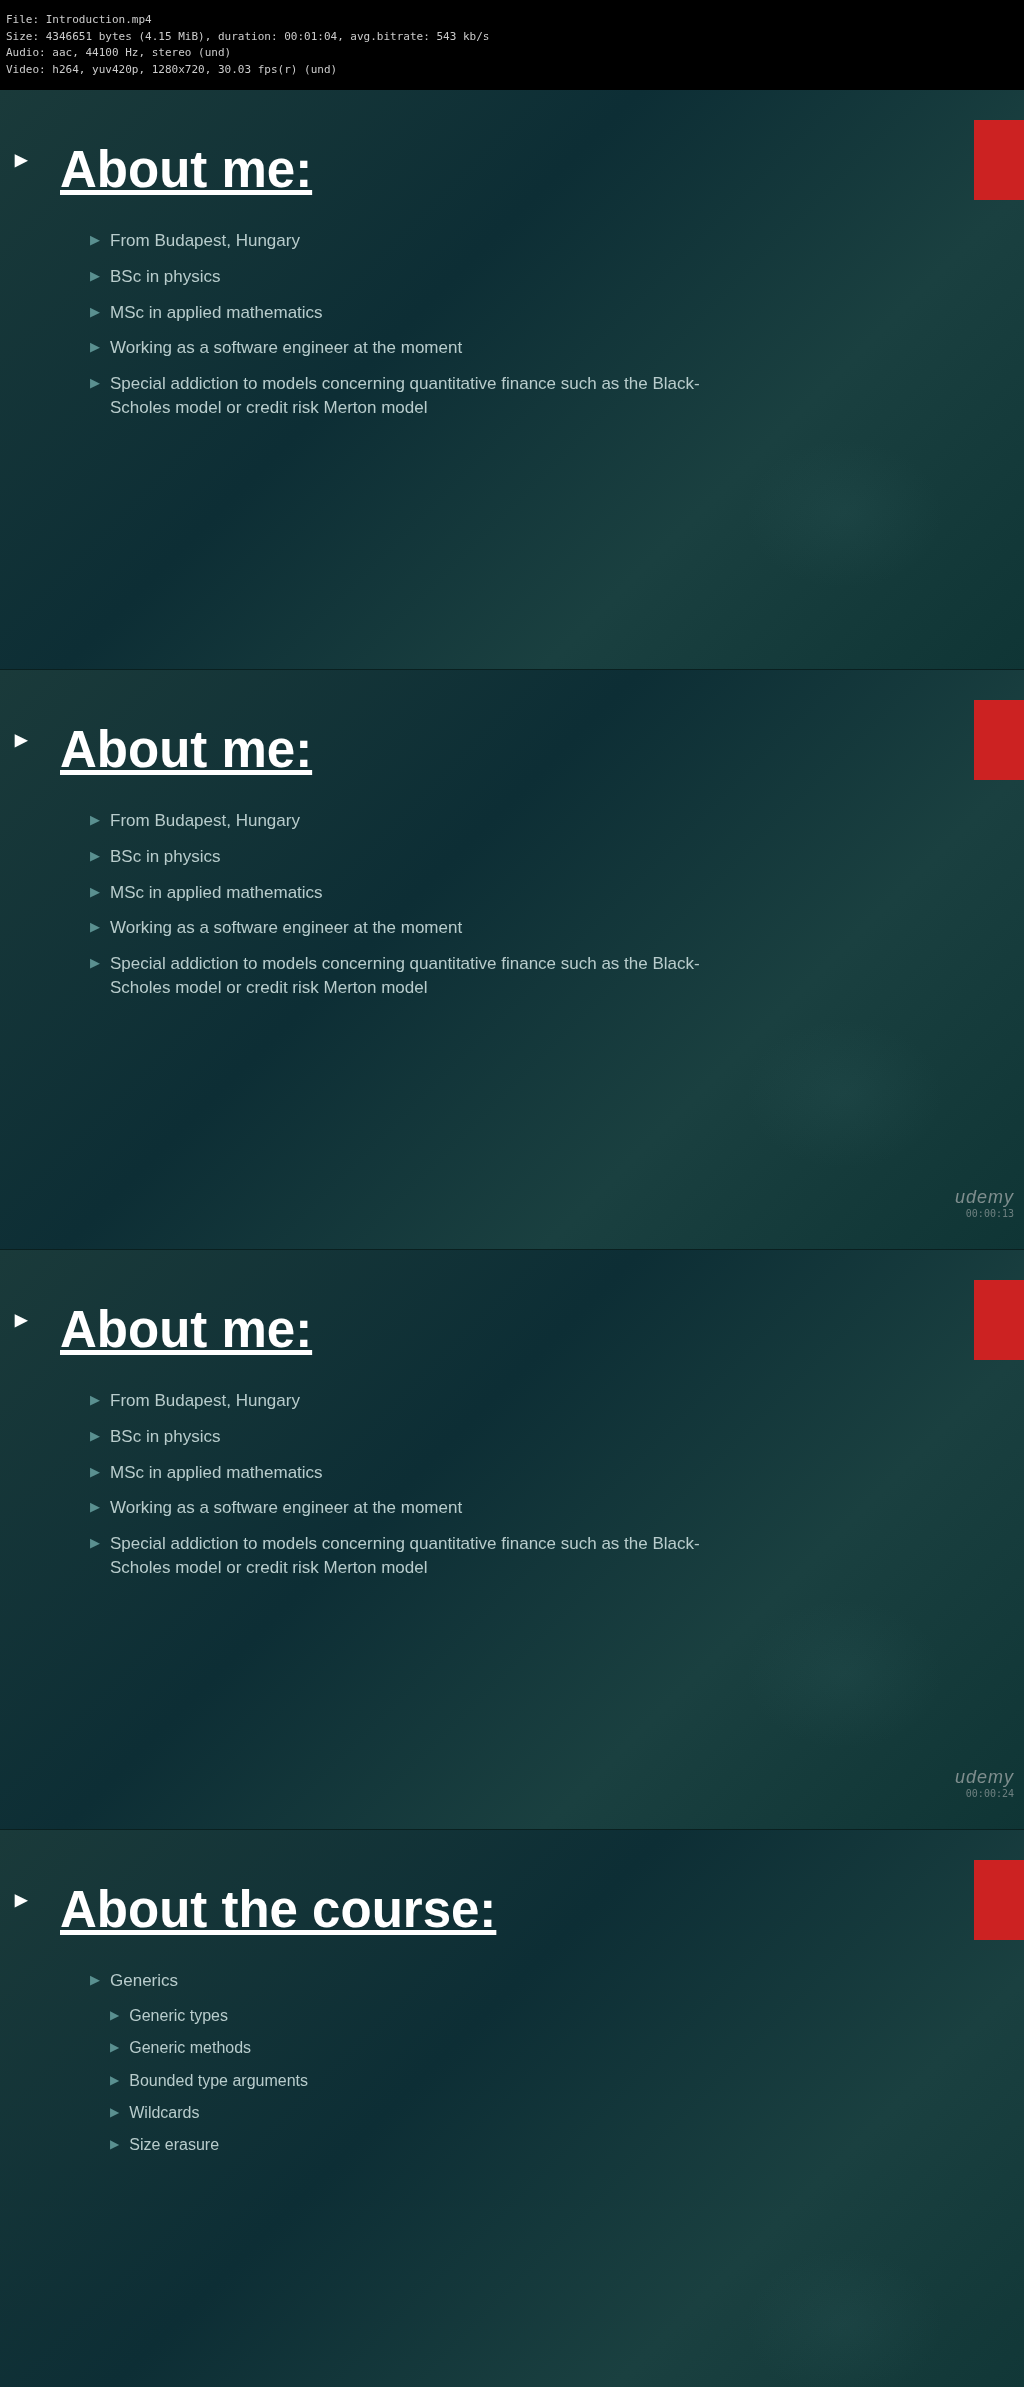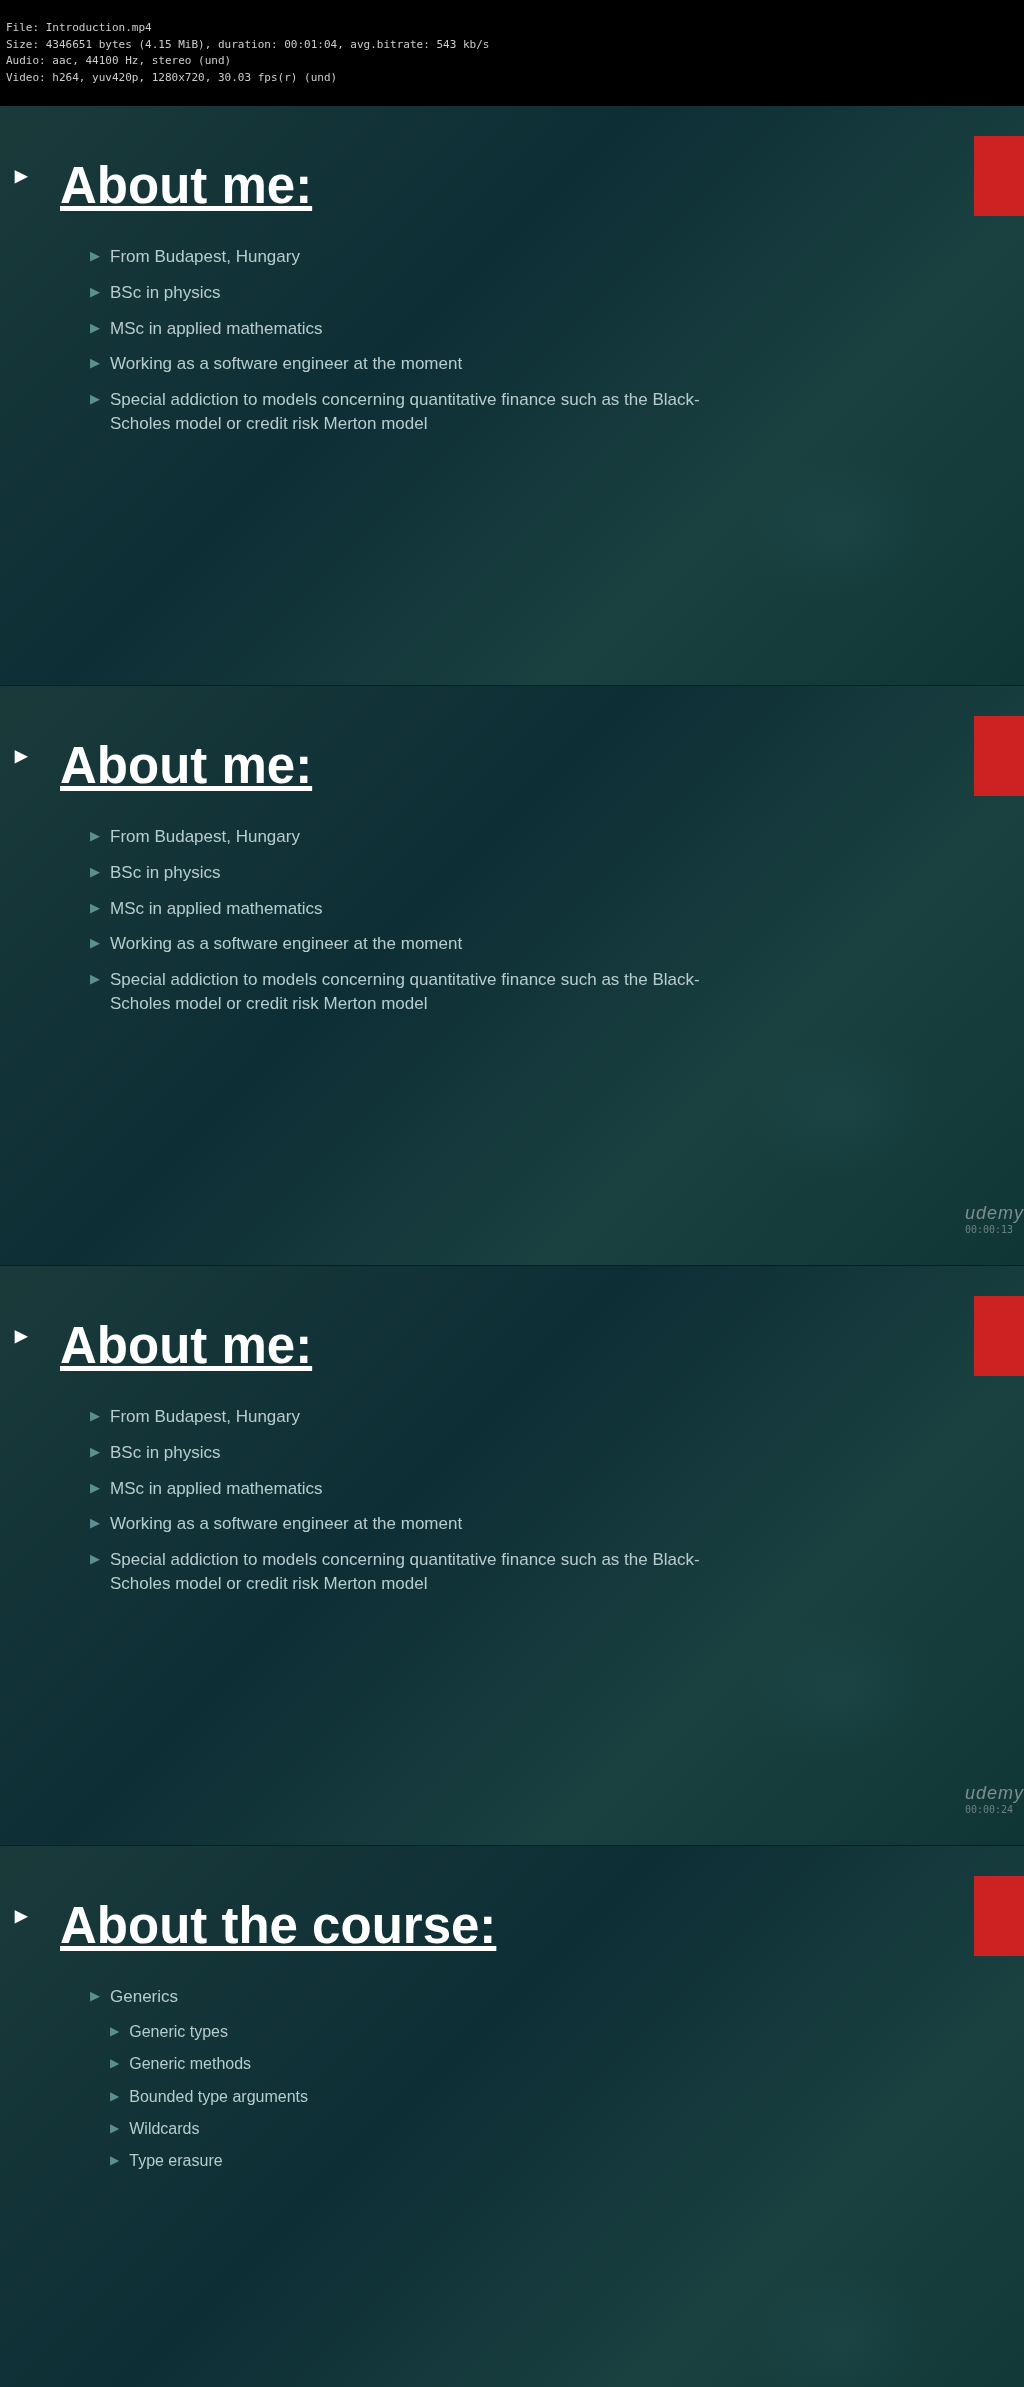--- a/index.html
+++ b/index.html
@@ -27,21 +27,21 @@
 
     .slide-inner {
       max-width: 680px;
     }
 
     
     .file-info {
       background: #000;
       color: #ccc;
       font-size: 11px;
-      padding: 20px 6px;
+      padding: 12px 6px;
       font-family: monospace;
       line-height: 1.5;
       width: 100%;
     }
 
     
     .cursor {
       position: absolute;
       left: 15px;
       top: 60px;
@@ -103,23 +103,23 @@
       color: #5a9090;
       margin-right: 10px;
       font-size: 12px;
       margin-top: 2px;
       flex-shrink: 0;
     }
 
     
     .udemy-mark {
       position: absolute;
-      right: 0;
+      right: 10px;
       bottom: 30px;
-      text-align: left;
+      text-align: right;
     }
 
     .udemy-text {
       font-size: 18px;
       color: rgba(200, 200, 200, 0.6);
       font-style: italic;
       letter-spacing: 1px;
     }
 
     .udemy-time {
@@ -291,17 +291,17 @@
       <li>
         <span class="arrow">▶</span>
         <span>Bounded type arguments</span>
       </li>
       <li>
         <span class="arrow">▶</span>
         <span>Wildcards</span>
       </li>
       <li>
         <span class="arrow">▶</span>
-        <span>Type erasure</span>
+        <span>Size erasure</span>
       </li>
     </ul>
   </div>
 </div>
 
 </body></html>

